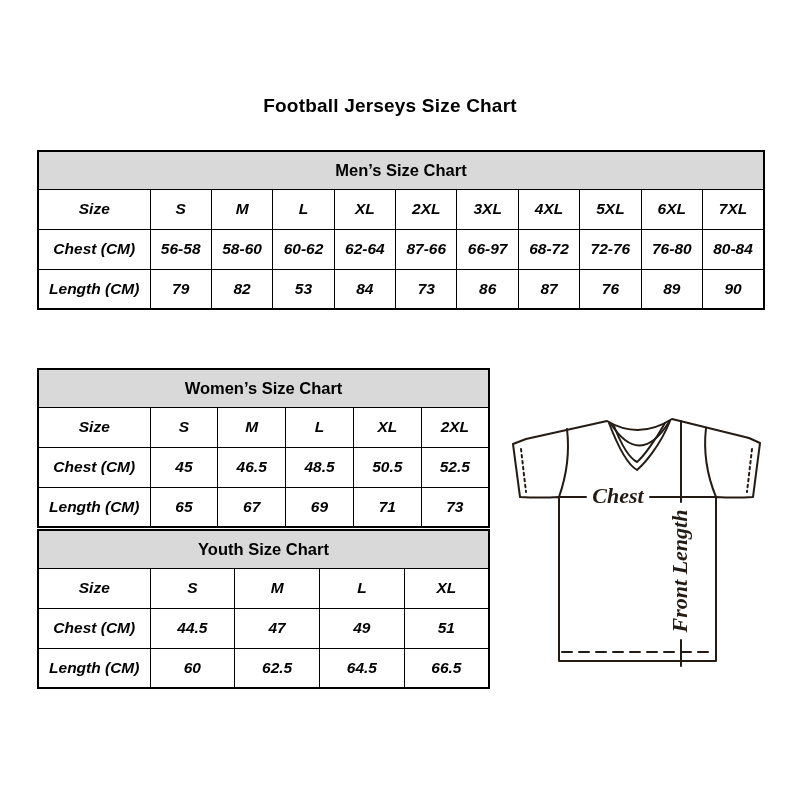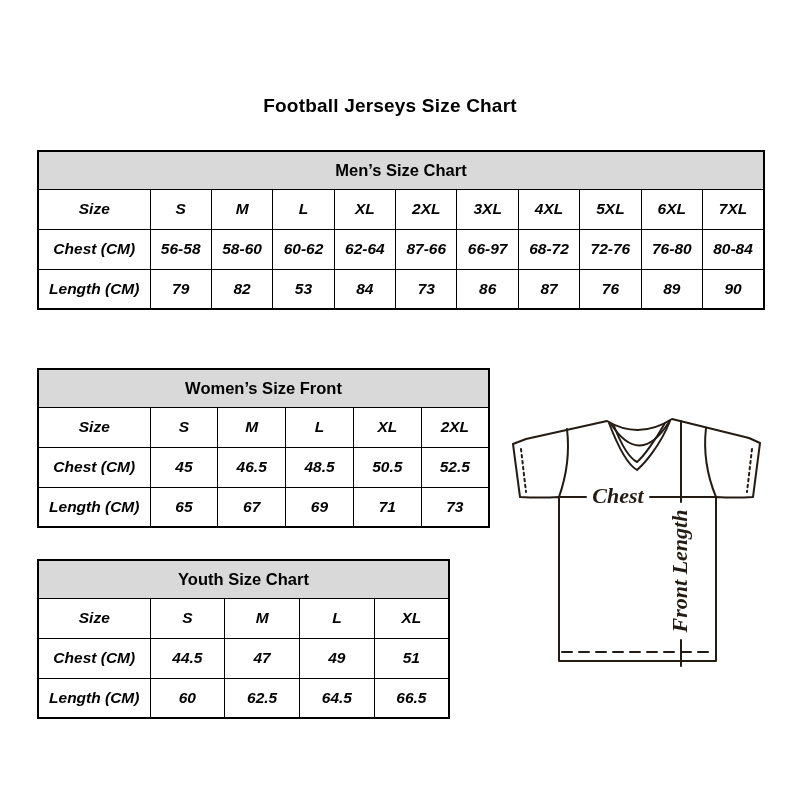--- a/index.html
+++ b/index.html
@@ -22,21 +22,21 @@
     text-align:center; vertical-align:middle; padding:0;
     font-weight:bold; font-size:15.5px; color:var(--text,#000);
     overflow:hidden; white-space:nowrap;
   }
   .size-table .tbl-title { background:var(--header-bg,#d9d9d9); font-size:16.5px; }
   .size-table .tbl-title-row { height:38px; }
   .size-table tbody tr { height:40px;font-style:italic; }
   .label-col { width:112px; }
   .mens   { left:37px; top:150px; width:728px; }
   .womens { left:37px; top:368px; width:453px; }
-  .youth  { left:37px; top:559px; width:413px; }
+  .youth  { left:37px; top:529px; width:453px; }
   .jersey-svg { position:absolute; left:0; top:0; pointer-events:none; }
   .jersey-svg text {
     font-family:"Liberation Serif","DejaVu Serif",serif;
     font-style:italic; font-weight:bold; font-size:22px;
     fill:var(--diagram-line,#241b14);
   }
 </style>
 </head>
 <body>
 
@@ -110,21 +110,21 @@
       <colgroup>
         <col class="label-col">
         <col>
         <col>
         <col>
         <col>
         <col>
       </colgroup>
       <thead>
         <tr class="tbl-title-row">
-          <th class="tbl-title" colspan="6">Women’s Size Front</th>
+          <th class="tbl-title" colspan="6">Women’s Size Chart</th>
         </tr>
       </thead>
       <tbody>
         <tr>
           <th class="row-label">Size</th>
           <td>S</td>
           <td>M</td>
           <td>L</td>
           <td>XL</td>
           <td>2XL</td>

